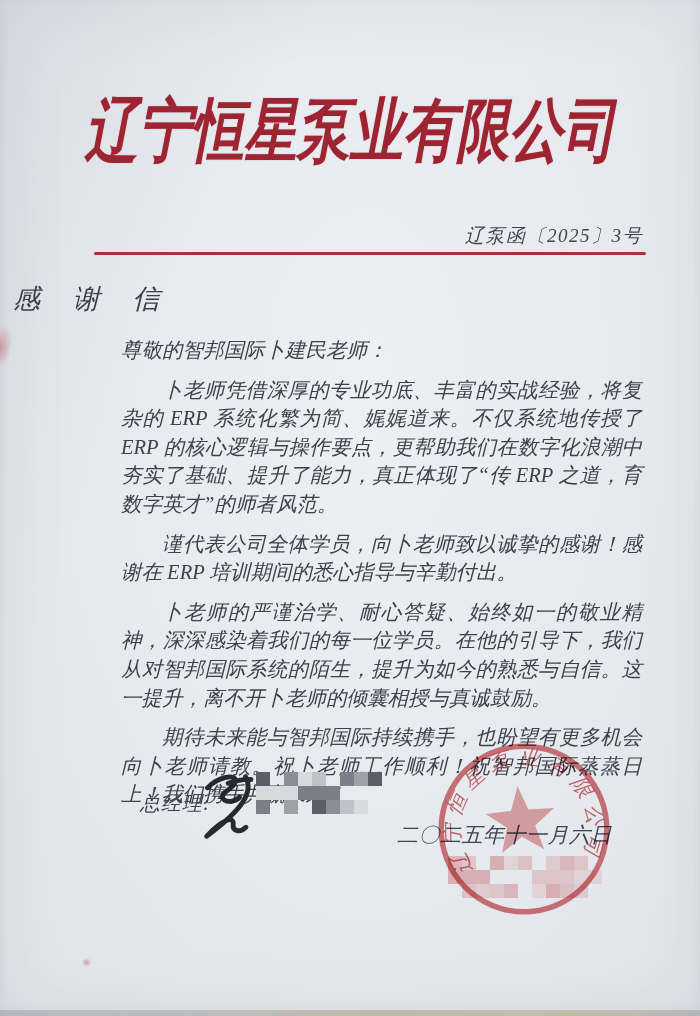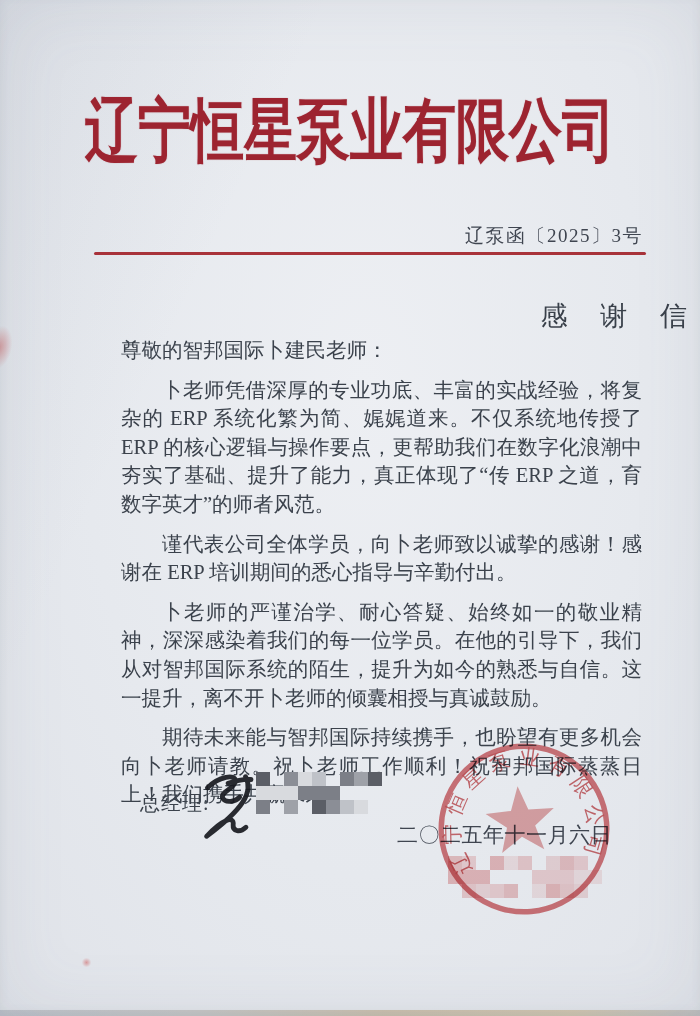--- a/index.html
+++ b/index.html
@@ -13,20 +13,21 @@
   body{
     width:700px;height:1016px;overflow:hidden;
     font-family:"Liberation Serif","DejaVu Serif",serif;
     background:#dfe2e8;
   }
   .photo{
     position:relative;width:700px;height:1016px;overflow:hidden;
     background:
       linear-gradient(115deg, rgba(165,172,185,.16) 0%, rgba(165,172,185,0) 28%),
       radial-gradient(ellipse at 52% 38%, #edeff3 0%, #e6e9ee 55%, #e0e3e9 100%);
+    font-style: italic;
   }
   .photo::after{
     content:"";position:absolute;inset:0;pointer-events:none;z-index:9;
     box-shadow:inset 0 0 70px rgba(95,105,125,.10), inset 0 -4px 10px rgba(110,115,125,.10);
   }
   
   .company-header{
     position:absolute;top:97px;left:0;width:700px;text-align:center;
     color:var(--header-red);font-size:53px;font-weight:bold;line-height:1;
     letter-spacing:0px;transform:scaleY(1.30);transform-origin:50% 0;
@@ -35,21 +36,21 @@
   }
   .ref-number{
     position:absolute;top:223px;right:57px;
     font-size:19px;color:#3f4550;letter-spacing:1.5px;white-space:nowrap;
   }
   .red-rule{
     position:absolute;top:252px;left:94px;width:552px;height:3px;
     background:var(--rule-red);border-radius:2px;opacity:.92;
   }
   .letter-title{
-    position:absolute;top:298px;left:0;width:700px;text-align:right;
+    position:absolute;top:281px;left:0;width:700px;text-align:left;
     font-size:27px;color:#39404a;letter-spacing:13px;text-indent:13px;white-space:nowrap;
   }
   
   .letter-body{
     position:absolute;top:336px;left:121px;width:521px;
     font-size:20.5px;line-height:28.6px;color:var(--ink);
     text-align:justify;text-justify:inter-character;
   }
   .letter-body .salutation{margin:0 0 11px 0;}
   .letter-body p{margin:0 0 11px 0;text-indent:2em;}

